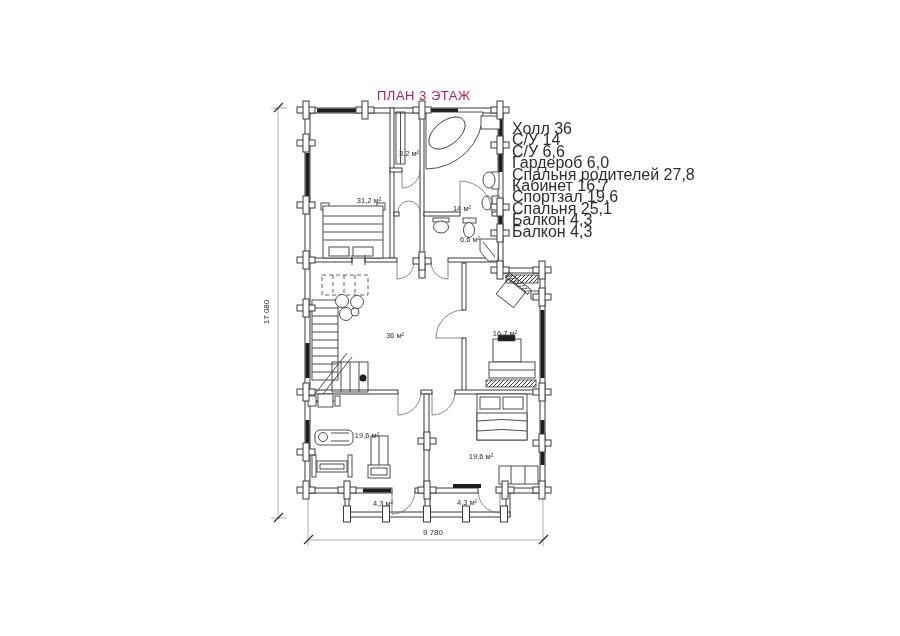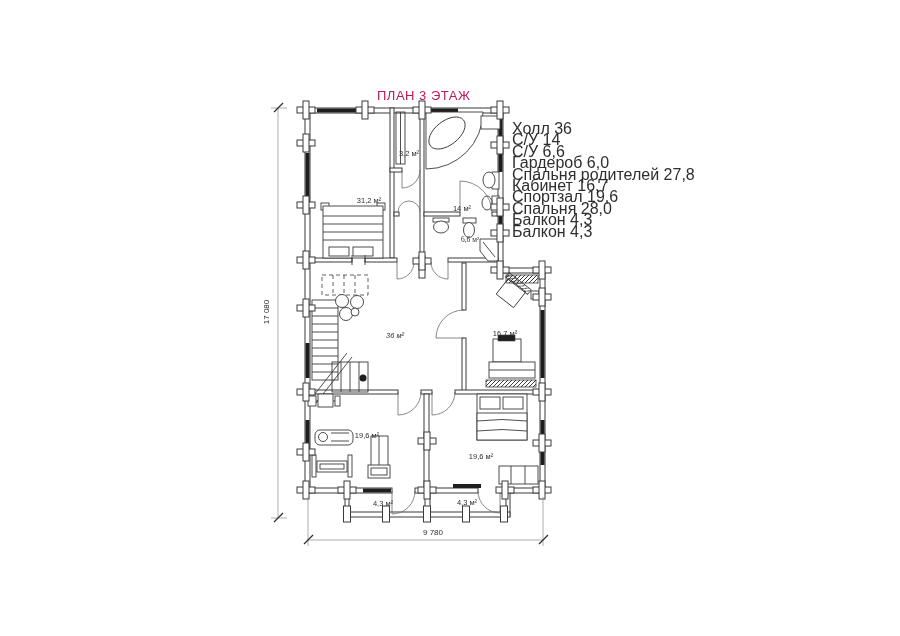--- a/index.html
+++ b/index.html
@@ -304,37 +304,37 @@
       <line class="t" x1="308" y1="497" x2="308" y2="546"></line>
       <line class="t" x1="543" y1="497" x2="543" y2="546"></line>
       <line class="tk" x1="304" y1="544" x2="313" y2="535"></line>
       <line class="tk" x1="539" y1="544" x2="548" y2="535"></line>
     </g>
   </svg>
 
   <span class="room-label" style="left:409px; top:153px;">3,2 м²</span>
   <span class="room-label" style="left:462px; top:167px;margin-top:41px;">14 м²</span>
   <span class="room-label" style="left:369px; top:200px;">31,2 м²</span>
-  <span class="room-label" style="left:470px; top:239px;font-family:Liberation Serif, serif;">6,6 м²</span>
-  <span class="room-label" style="left:395px; top:335px;font-style:italic;">36 м²</span>
+  <span class="room-label" style="left:470px; top:239px;">6,6 м²</span>
+  <span class="room-label" style="left:395px; top:335px;">36 м²</span>
   <span class="room-label" style="left:505px; top:333px;">16,7 м²</span>
   <span class="room-label" style="left:367px; top:435px;">19,6 м²</span>
   <span class="room-label" style="left:481px; top:456px;">19,6 м²</span>
   <span class="room-label" style="left:383px; top:503px;">4,3 м²</span>
   <span class="room-label" style="left:467px; top:502px;">4,3 м²</span>
 
   <span class="dim dim-v" style="left:266px; top:312px;">17 080</span>
   <span class="dim dim-h" style="left:425px; top:532px;">9 780</span>
 
   <div class="legend">
     <div class="legend-item">Холл 36</div>
     <div class="legend-item">С/У 14</div>
     <div class="legend-item">С/У 6,6</div>
     <div class="legend-item">Гардероб 6,0</div>
     <div class="legend-item">Спальня родителей 27,8</div>
     <div class="legend-item">Кабинет 16,7</div>
     <div class="legend-item">Спортзал 19,6</div>
-    <div class="legend-item">Спальня 28,0</div>
+    <div class="legend-item">Спальня 25,1</div>
     <div class="legend-item">Балкон 4,3</div>
     <div class="legend-item">Балкон 4,3</div>
   </div>
 
 </div>
 
 </body></html>

